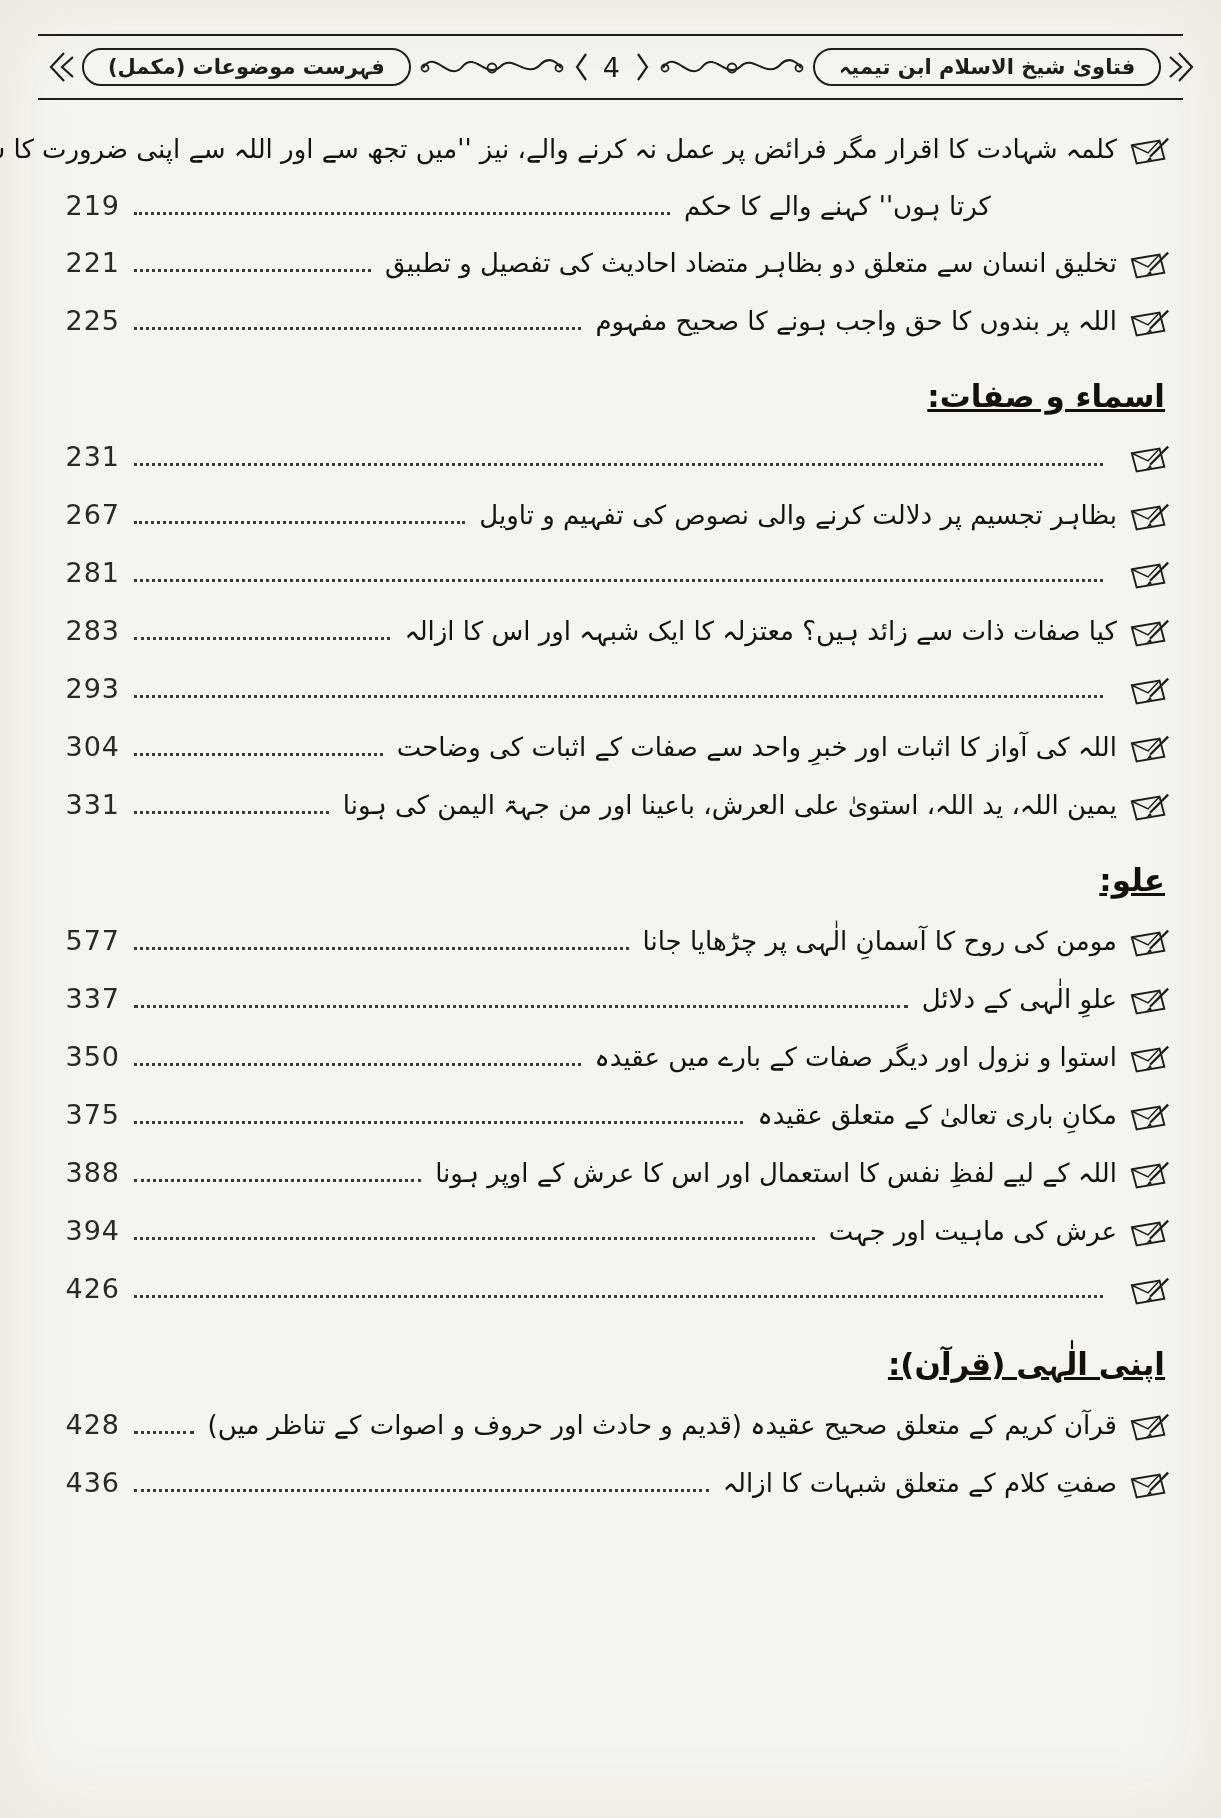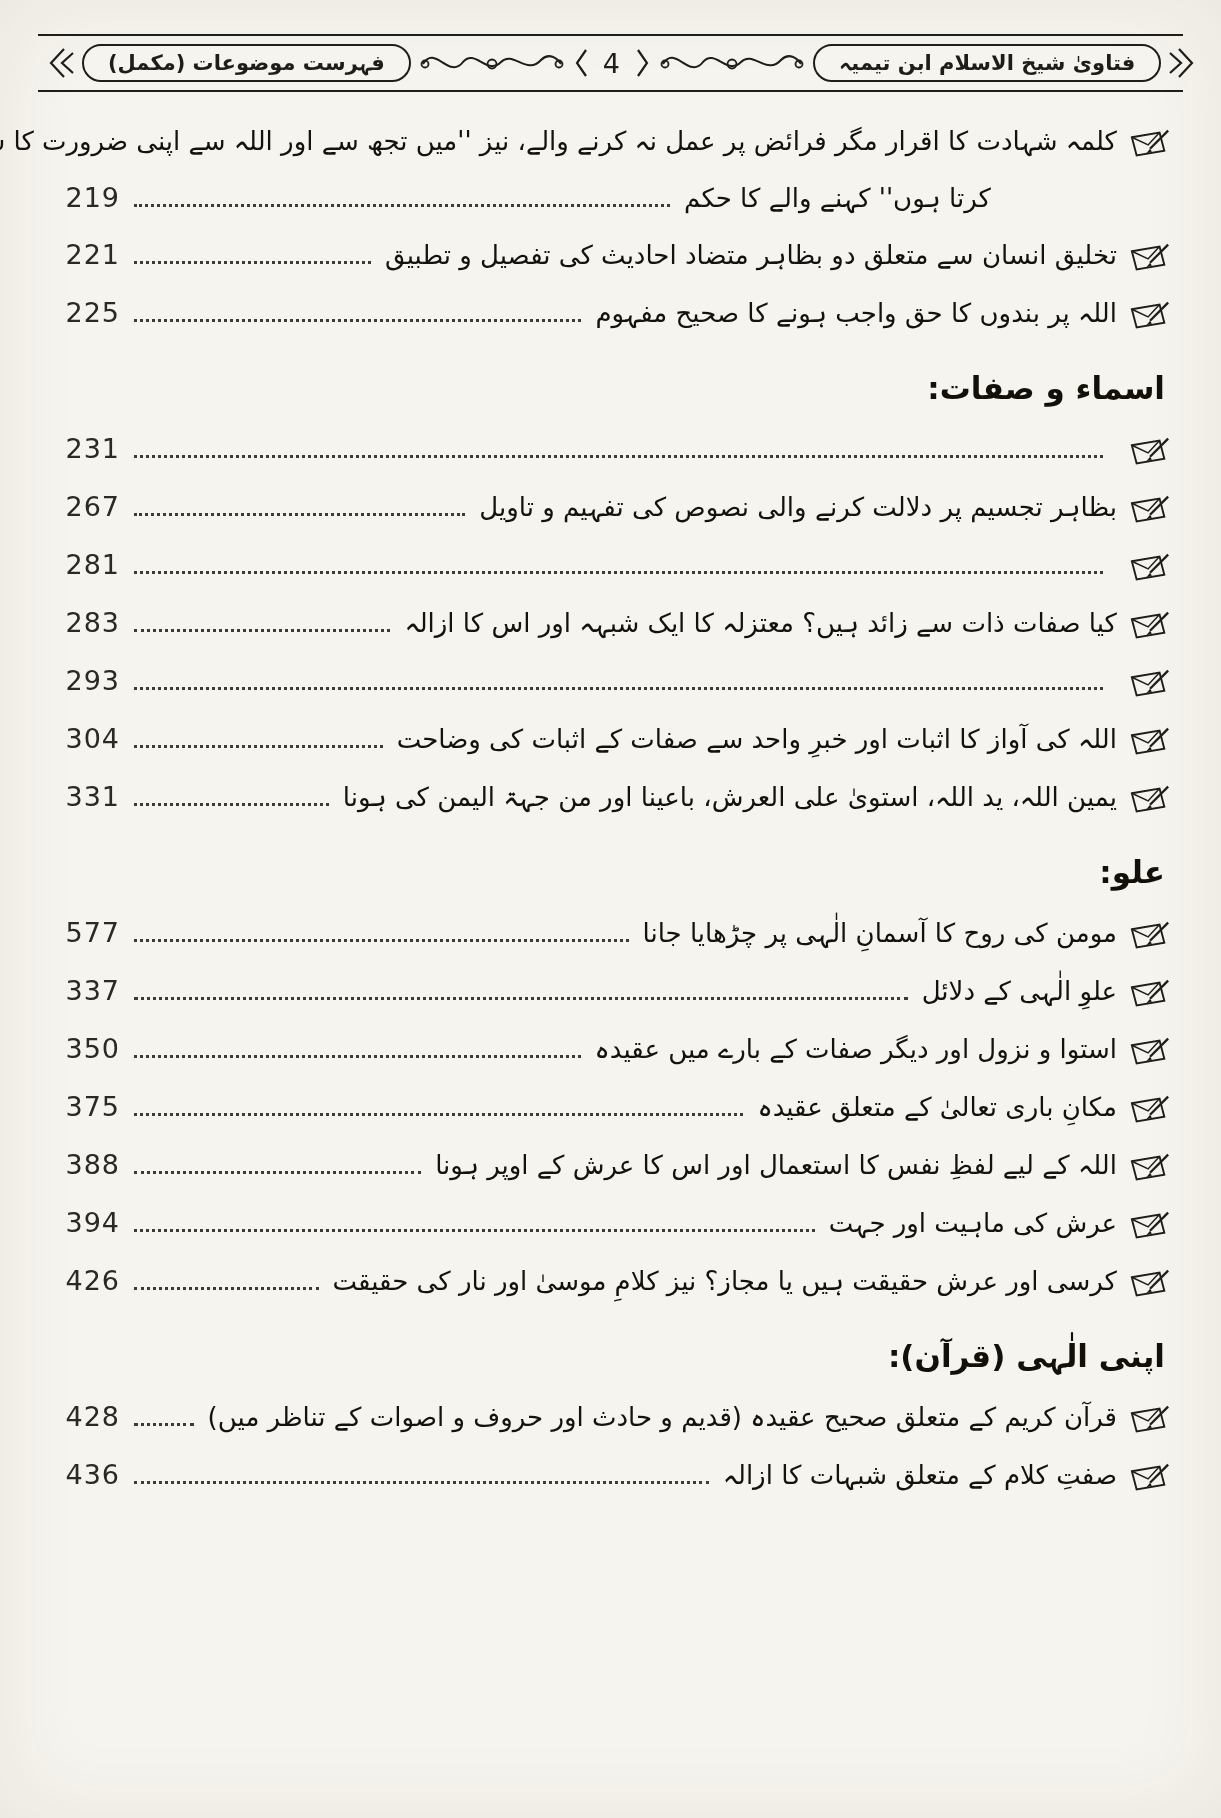--- a/index.html
+++ b/index.html
@@ -14,21 +14,21 @@
     width:1221px;height:1818px;margin:0 auto;position:relative;
     background:var(--paper);
     box-shadow:inset 0 0 90px rgba(60,50,30,0.07);
     overflow:hidden;color:var(--ink);
   }
   
   .header{padding:34px 38px 0 38px;direction:ltr;}
   .band{
     border-top:2px solid var(--ink);
     border-bottom:2px solid var(--ink);
-    height:58px;display:flex;align-items:center;
+    height:66px;display:flex;align-items:center;
     justify-content:space-between;padding:0 4px;gap:6px;
   }
   .orn{display:inline-flex;align-items:center;flex:0 0 auto;}
   .cartouche{
     border:2px solid var(--ink);border-radius:999px;
     padding:5px 24px;white-space:nowrap;flex:0 0 auto;
     background:var(--paper);
   }
   .cart-text{font-size:21px;font-weight:bold;direction:rtl;unicode-bidi:plaintext;}
   .pagegrp{display:inline-flex;align-items:center;gap:14px;flex:0 0 auto;}
@@ -47,21 +47,21 @@
     flex:1 1 30px;min-width:26px;height:0;
     border-bottom:3px dotted var(--dots);
     margin:0 14px;transform:translateY(7px);
   }
   .entry-page{
     flex:0 0 auto;min-width:72px;direction:ltr;text-align:right;
     font-size:27px;color:#2b2925;letter-spacing:1px;
   }
   .section-heading{
     text-align:right;font-size:31px;font-weight:bold;
-    margin:28px 6px 14px 0;color:#121008;
+    margin:28px 6px 14px 0;color:#121008;text-decoration:underline;
   }
 </style>
 </head>
 <body>
 
 <div class="page">
 
   <header class="header">
     <div class="band">
 
@@ -335,21 +335,20 @@
       </div>
       <div class="toc-row">
   <span class="entry-icon">
     <svg width="42" height="30" viewBox="0 0 44 30">
       <polygon points="3,9 32,4 37,23 8,28" fill="none" stroke="#1f1d1a" stroke-width="2"></polygon>
       <path d="M3 9 L20 17 L32 4" fill="none" stroke="#1f1d1a" stroke-width="1.6"></path>
       <path d="M41 2 L22 21" fill="none" stroke="#1f1d1a" stroke-width="2.4"></path>
       <path d="M22 21 L18 26 L24 24 Z" fill="#1f1d1a" stroke="none"></path>
     </svg>
   </span>
-<span class="entry-text">کرسی اور عرش حقیقت ہیں یا مجاز؟ نیز کلامِ موسیٰ اور نار کی حقیقت</span>
         <span class="leader"></span>
         <span class="entry-page">426</span>
       </div>
       <div class="section-heading">اپنی الٰہی (قرآن):</div>
       <div class="toc-row">
   <span class="entry-icon">
     <svg width="42" height="30" viewBox="0 0 44 30">
       <polygon points="3,9 32,4 37,23 8,28" fill="none" stroke="#1f1d1a" stroke-width="2"></polygon>
       <path d="M3 9 L20 17 L32 4" fill="none" stroke="#1f1d1a" stroke-width="1.6"></path>
       <path d="M41 2 L22 21" fill="none" stroke="#1f1d1a" stroke-width="2.4"></path>

